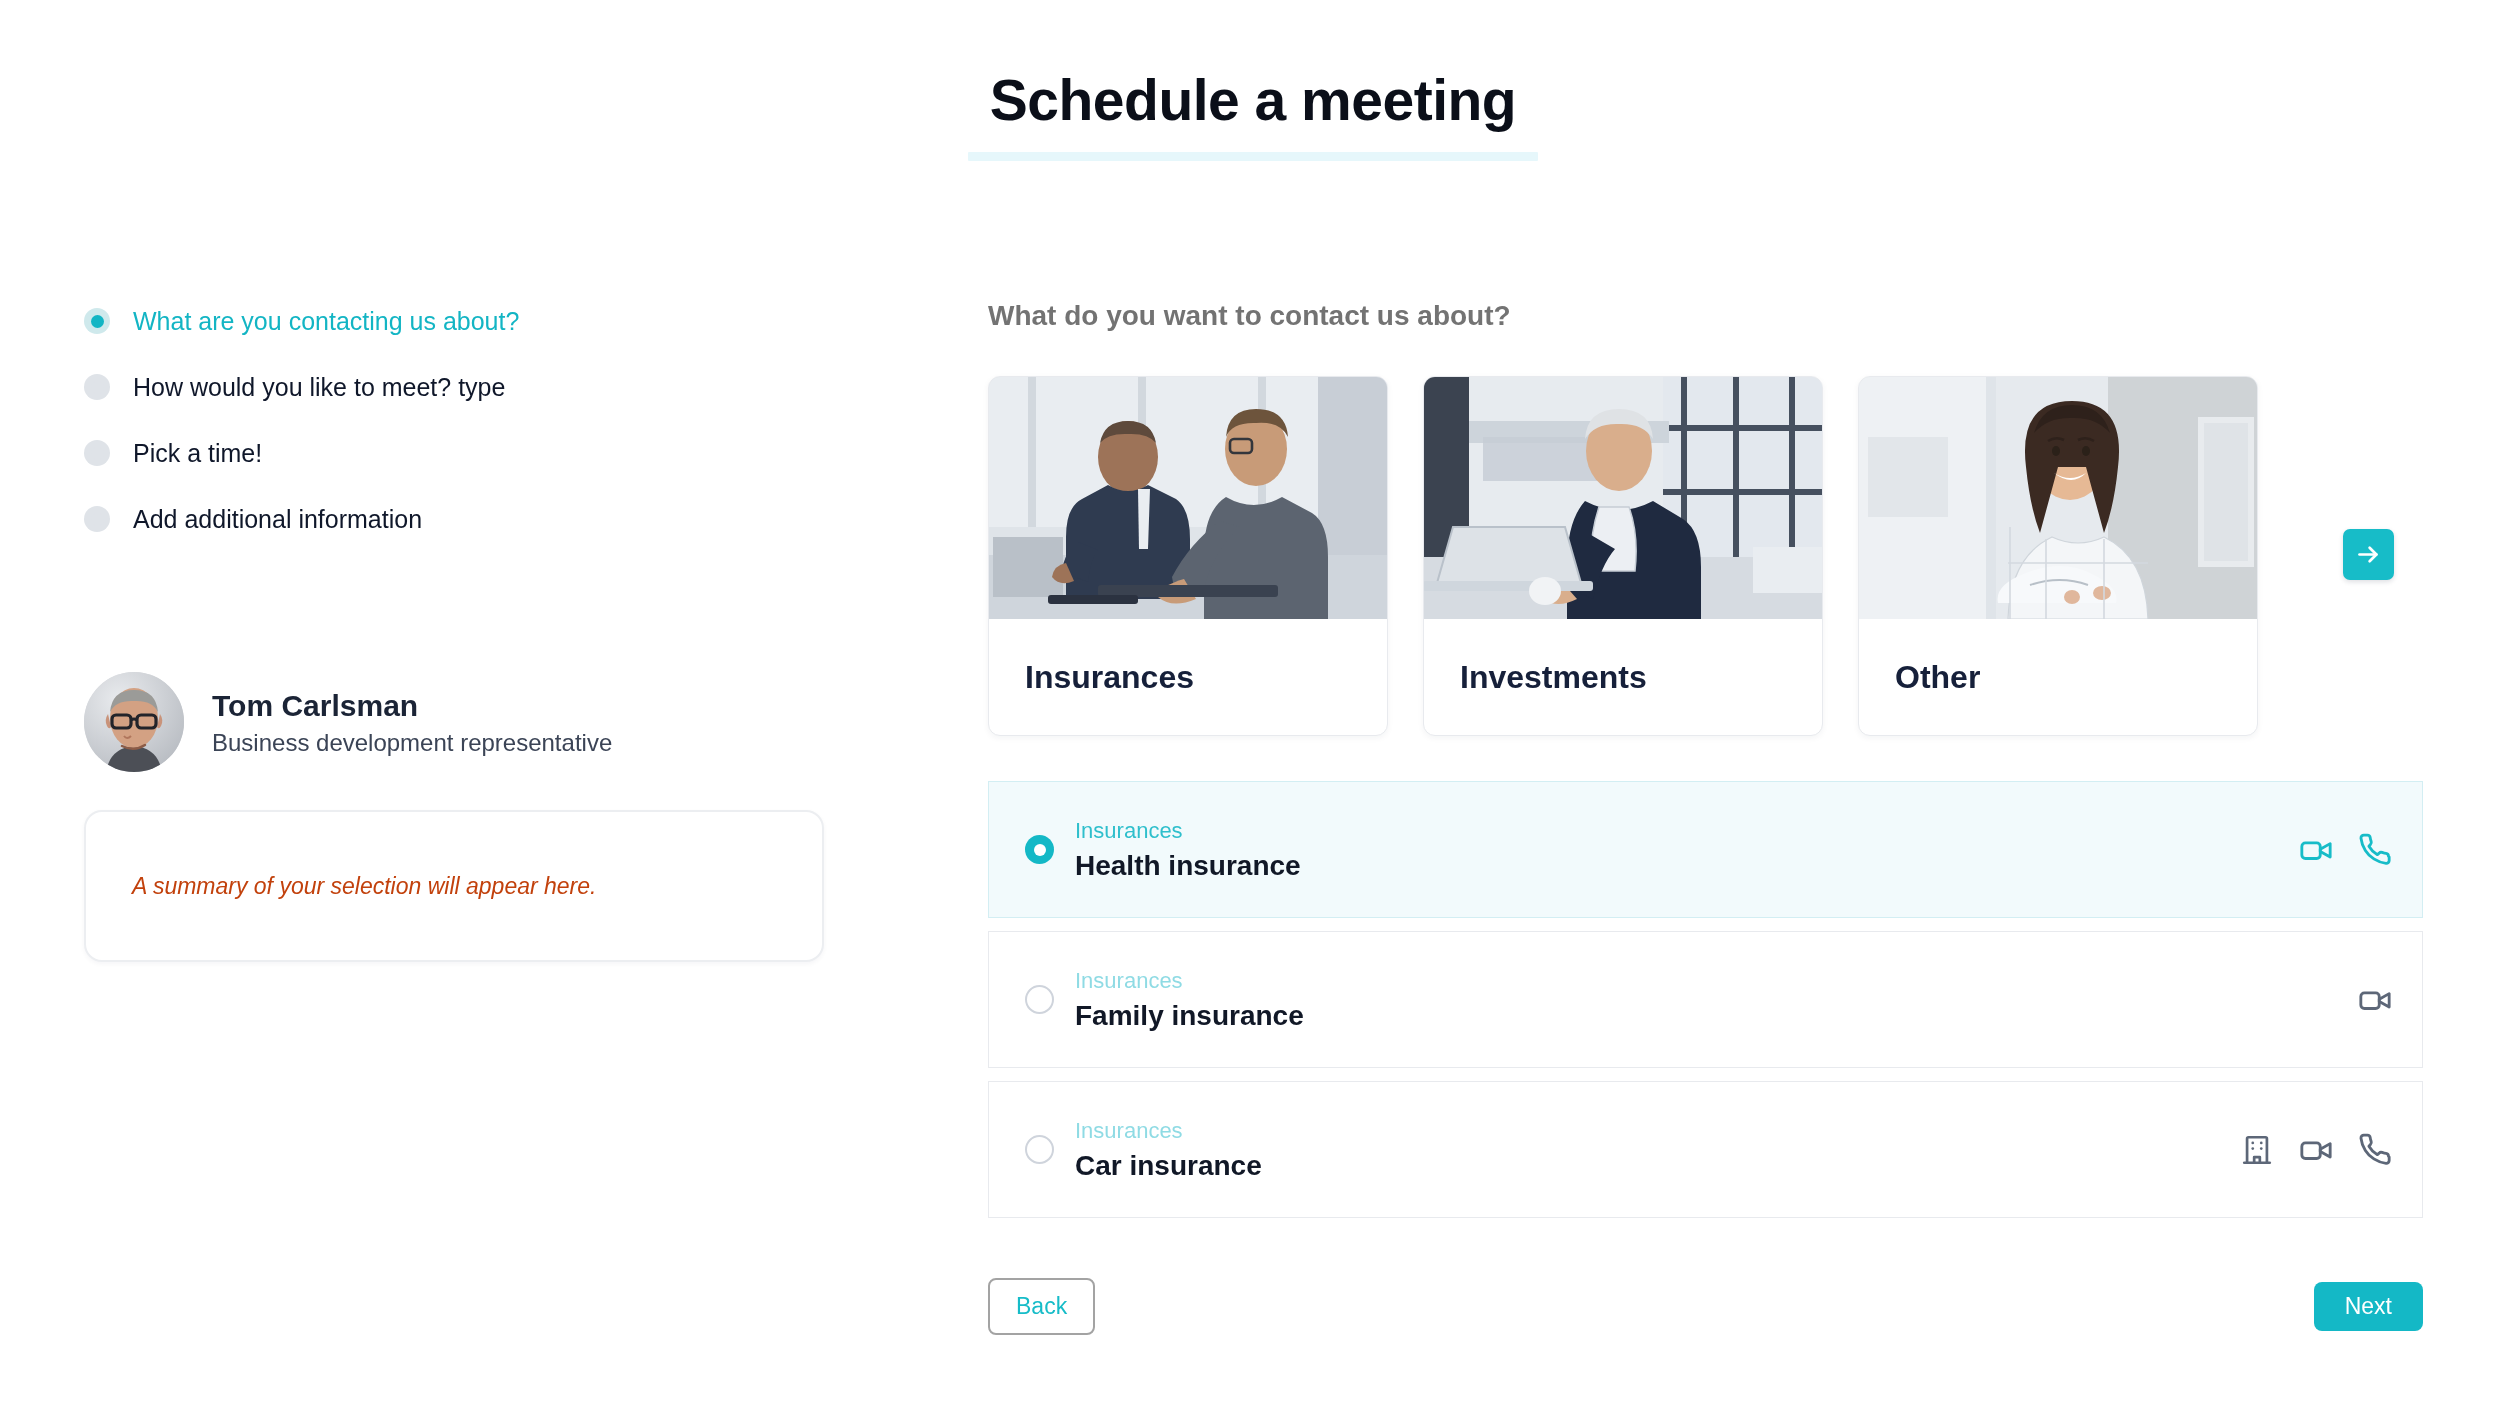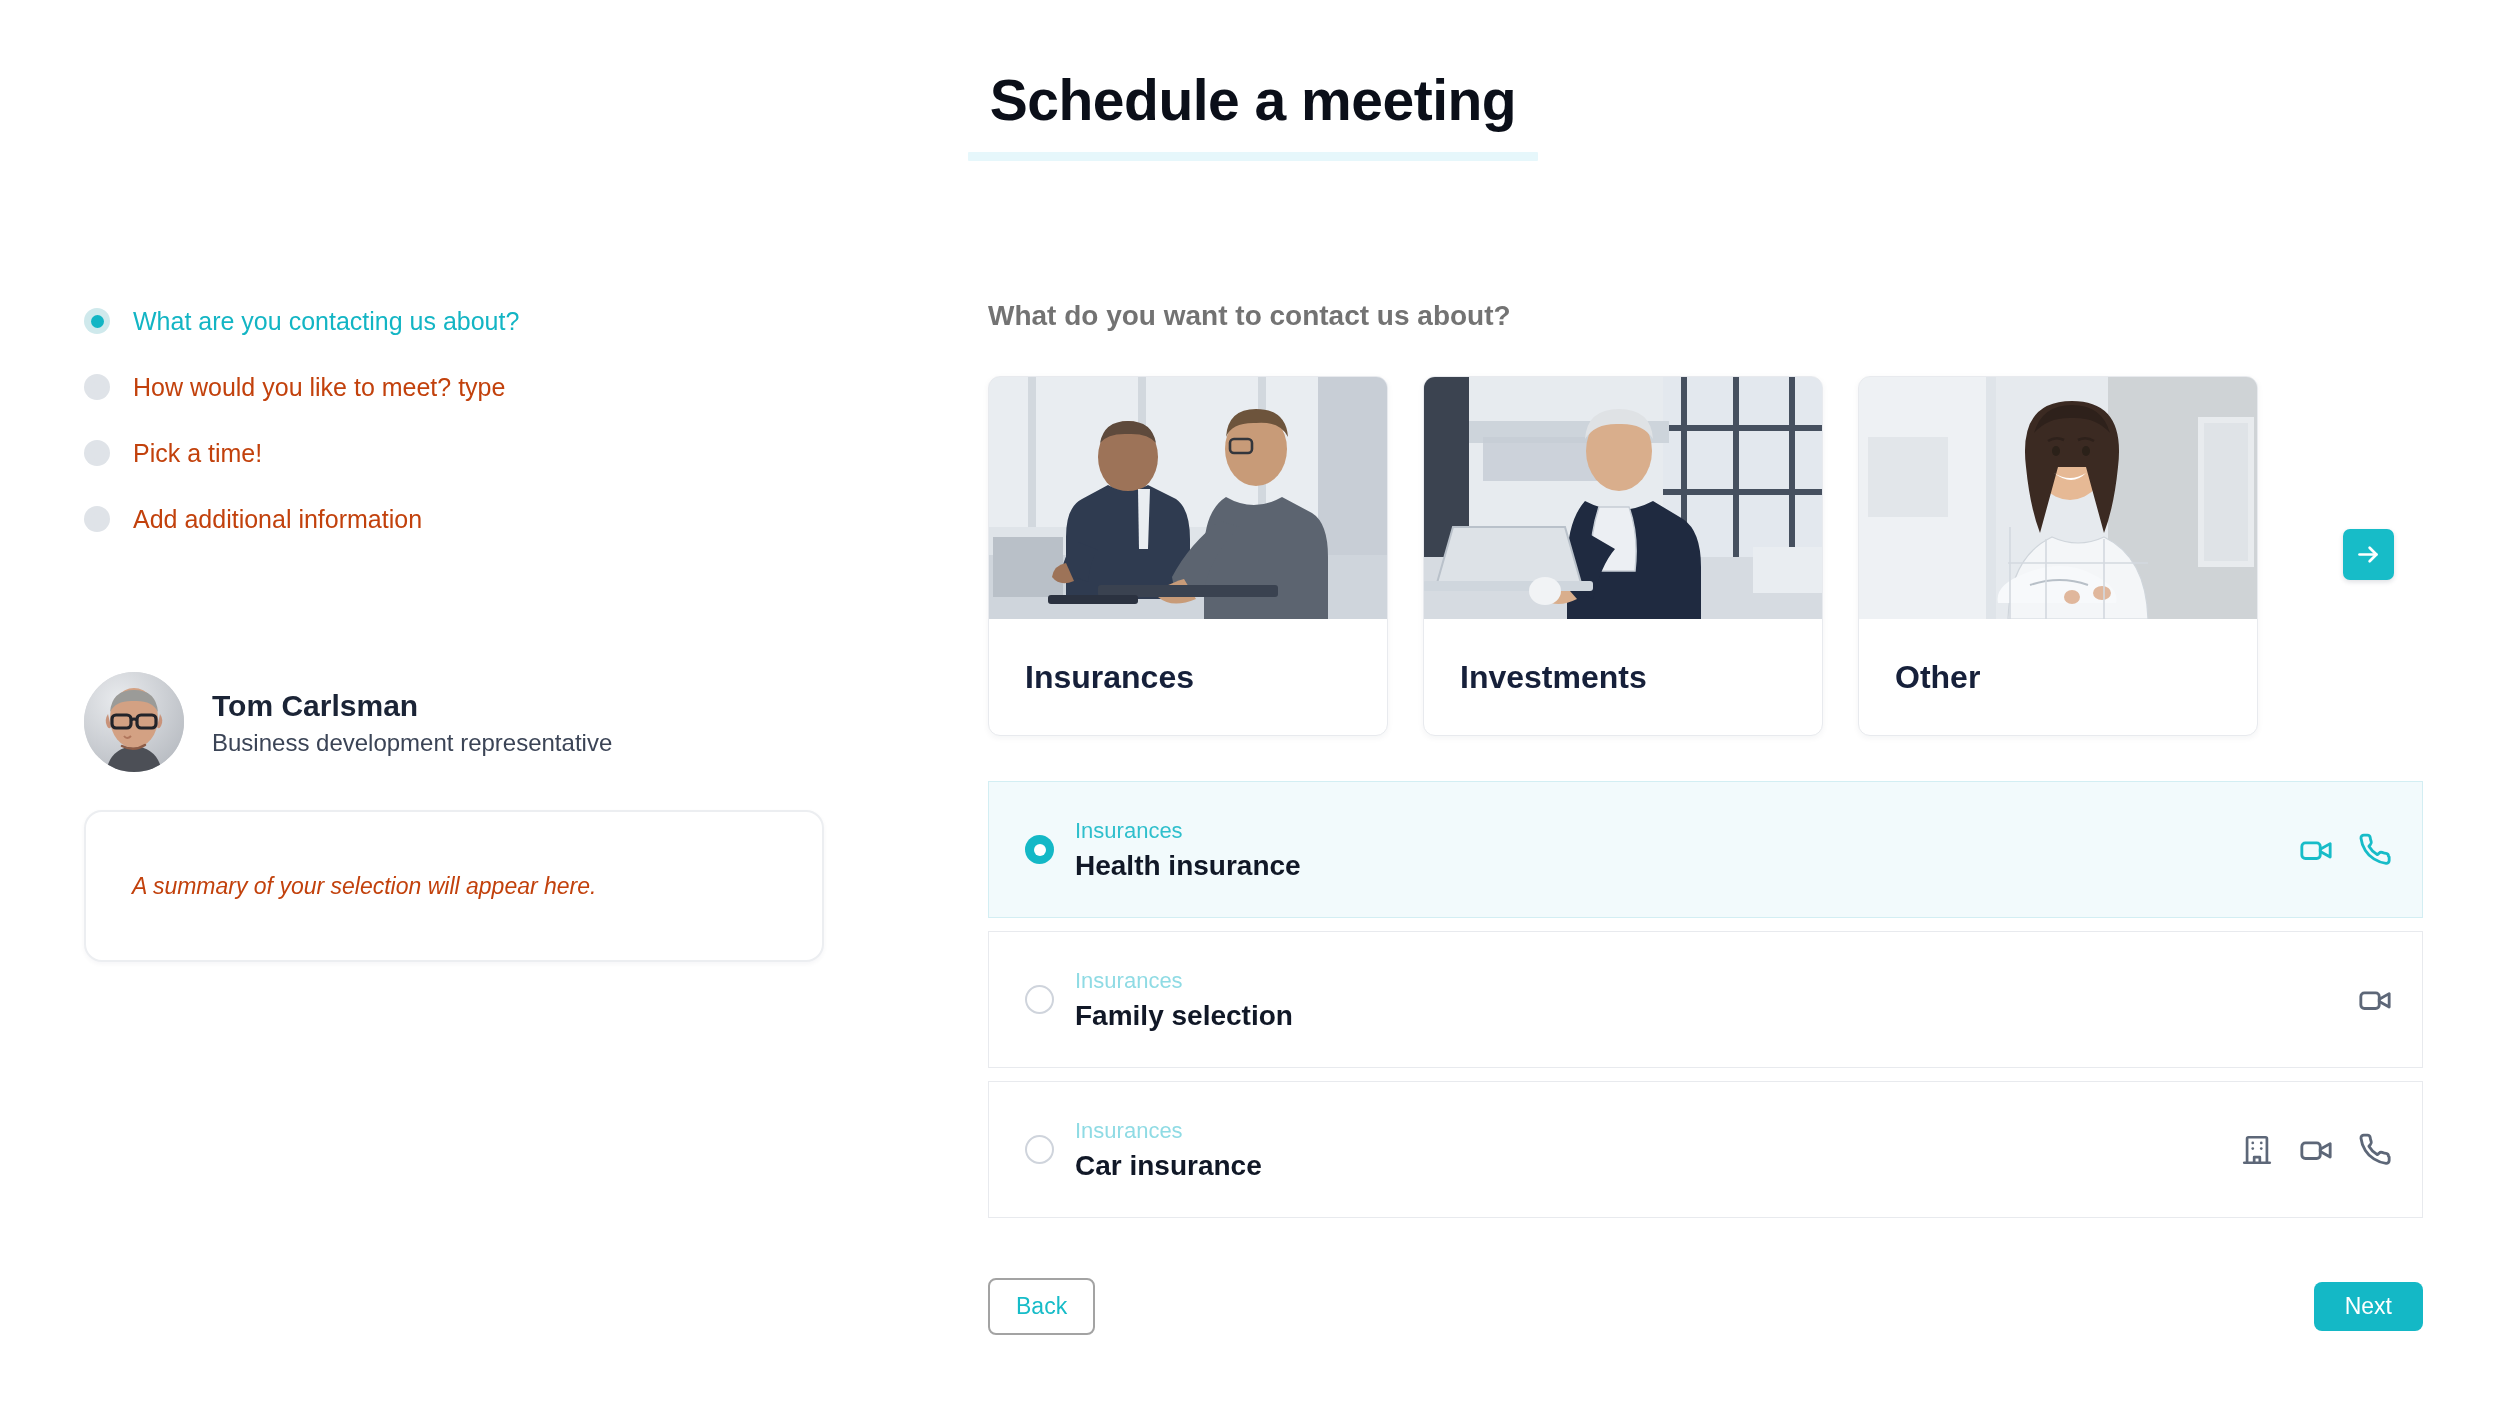--- a/index.html
+++ b/index.html
@@ -59,21 +59,21 @@
   }
   .step-dot-inner {
     width: 13px; height: 13px;
     border-radius: 50%;
     background: #13b5c4;
   }
   .step.inactive .step-dot-outer { background: #dfe3e8; }
   .step.inactive .step-dot-inner { background: #dfe3e8; }
   .step-label {
     font-size: 25px;
-    color: #c2410c;
+    color: #0f172a;
   }
   .step.active .step-label { color: #13b5c4; }
 
   
   .profile {
     position: absolute;
     left: 84px;
     top: 672px;
     display: flex;
     align-items: center;
@@ -470,21 +470,21 @@
               <path d="M22 16.9v2.5a2 2 0 0 1-2.2 2 19.8 19.8 0 0 1-8.6-3.1 19.5 19.5 0 0 1-6-6A19.8 19.8 0 0 1 2.1 3.7 2 2 0 0 1 4.1 1.5h2.5a2 2 0 0 1 2 1.7c.1 1 .4 1.9.7 2.8a2 2 0 0 1-.5 2.1L7.7 9.3a16 16 0 0 0 6 6l1.2-1.1a2 2 0 0 1 2.1-.5c.9.3 1.8.6 2.8.7a2 2 0 0 1 1.7 2z"></path>
             </svg>
           </span>
         </span>
       </div>
 
       <div class="option-row">
         <span class="radio"></span>
         <span class="option-text">
           <span class="option-category">Insurances</span>
-          <span class="option-title">Family selection</span>
+          <span class="option-title">Family insurance</span>
         </span>
         <span class="option-icons">
           <span class="opt-icon">
             <svg viewBox="0 0 24 24" fill="none" stroke="currentColor" stroke-width="2" stroke-linecap="round" stroke-linejoin="round">
               <rect x="2" y="7" width="13" height="11" rx="2.5"></rect>
                 <path d="M15 11.5 L22 7.5 V17 L15 13 Z"></path>
             </svg>
           </span>
         </span>
       </div>

